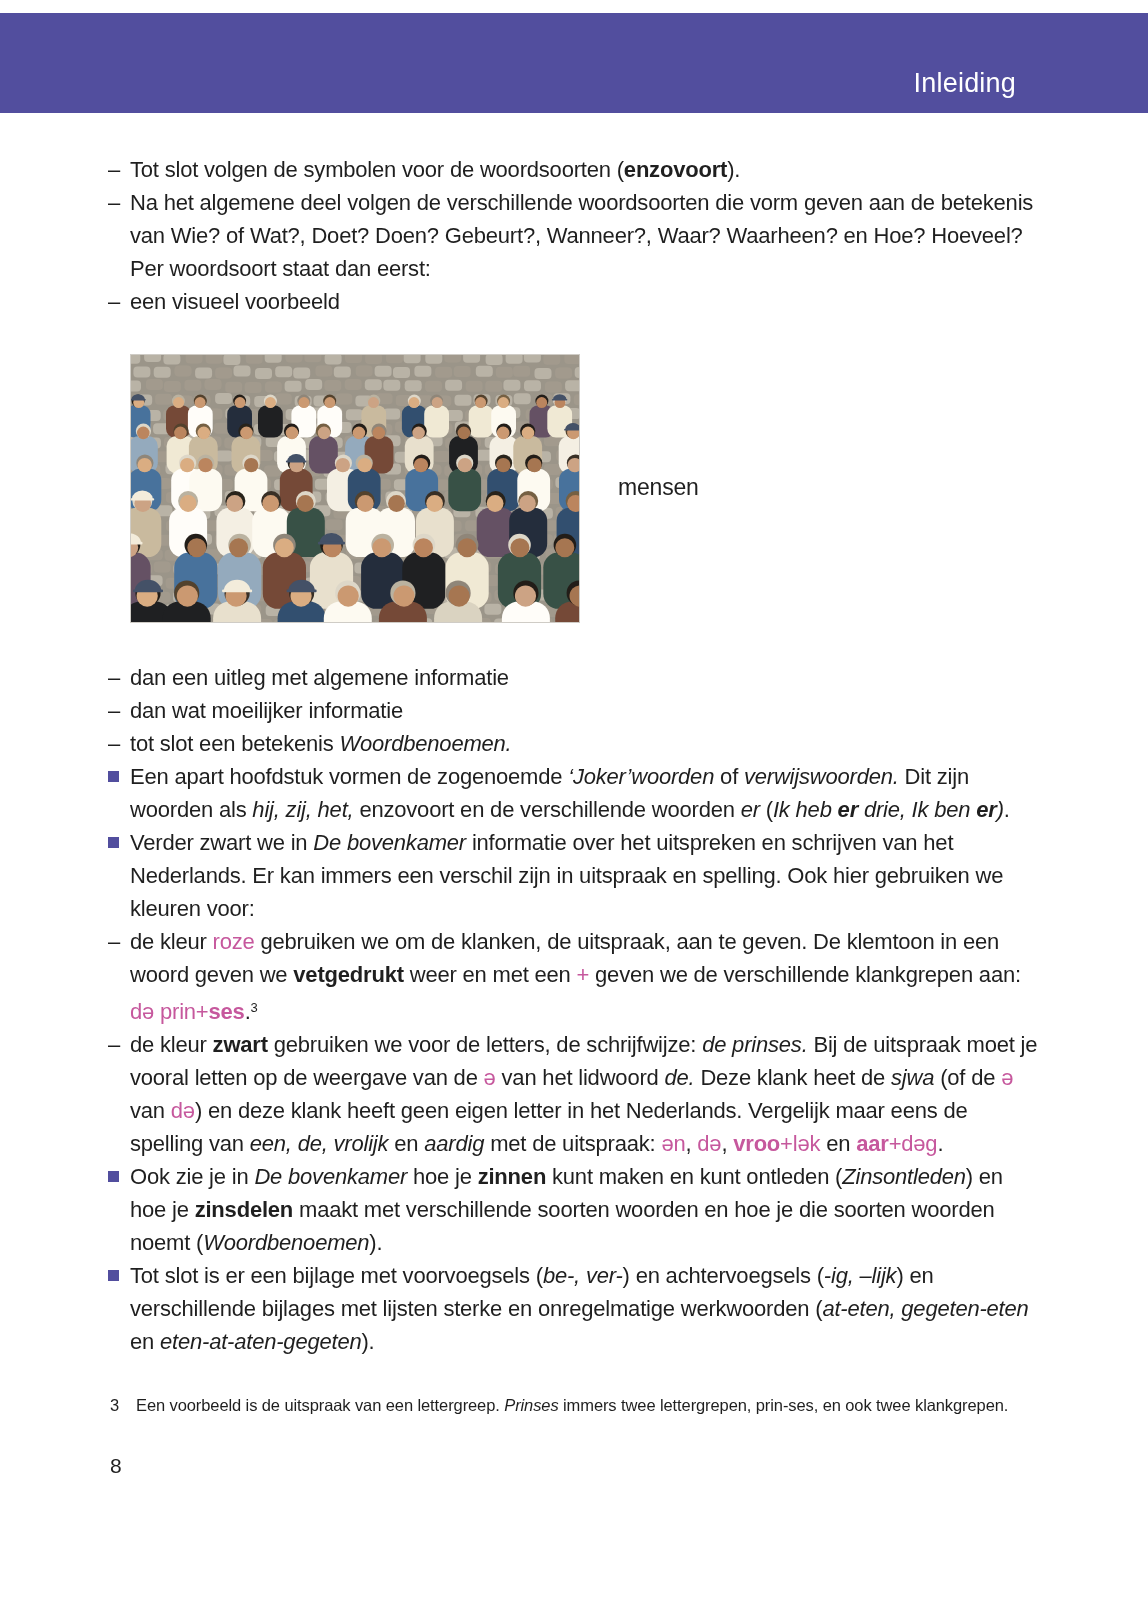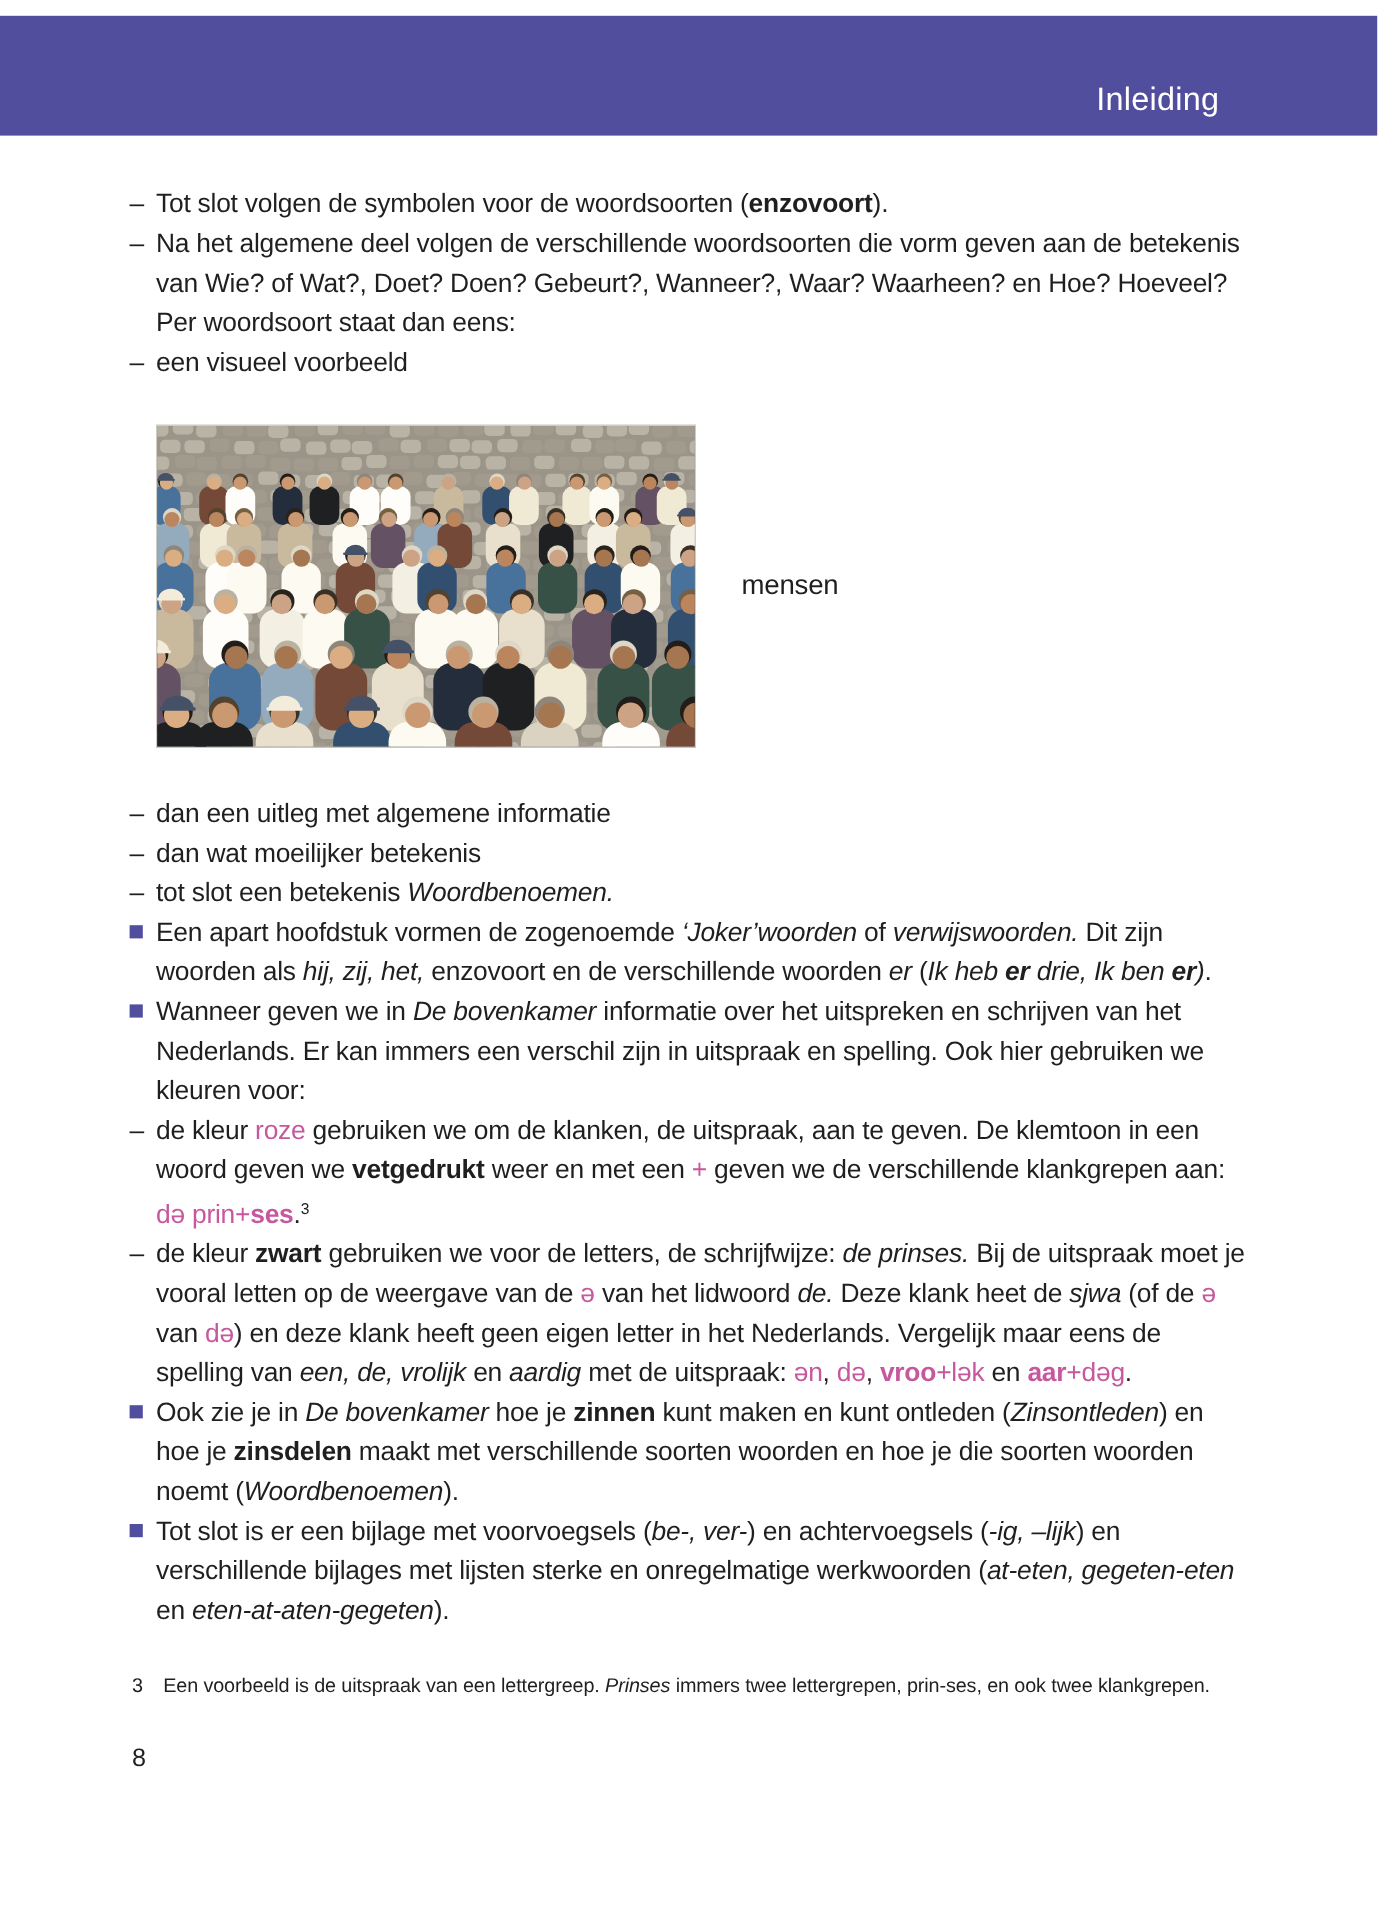--- a/index.html
+++ b/index.html
@@ -44,21 +44,21 @@
 
   <header class="header">
     <span class="header-title">Inleiding</span>
   </header>
 
   <main class="main">
 
     <ul class="doclist">
         <li class="doc-li bullet-dash"><span class="bullet">–</span><span><span>Tot slot volgen de symbolen voor de woordsoorten (</span><span class="sb">enzovoort</span><span>).</span></span></li>
         <li class="doc-li bullet-dash"><span class="bullet">–</span><span><span>Na het algemene deel volgen de verschillende woordsoorten die vorm geven aan de betekenis van Wie? of Wat?, Doet? Doen? Gebeurt?, Wanneer?, Waar? Waarheen? en Hoe? Hoeveel?</span></span></li>
-        <li class="doc-li bullet-none"><span><span>Per woordsoort staat dan eens:</span></span></li>
+        <li class="doc-li bullet-none"><span><span>Per woordsoort staat dan eerst:</span></span></li>
         <li class="doc-li bullet-dash"><span class="bullet">–</span><span><span>een visueel voorbeeld</span></span></li>
       </ul>
 
     <figure class="photo-row">
       <div class="photo">
         <svg id="crowd-svg" viewBox="0 0 448 267" preserveAspectRatio="none" aria-hidden="true">
           <rect x="0" y="0" width="448" height="267" fill="#96928a"></rect>
         <rect x="-7.7" y="-2.3" width="17" height="11" rx="4" fill="#b6b1a8"></rect>
             <rect x="13.1" y="-3.9" width="17" height="11" rx="4" fill="#b6b1a8"></rect>
             <rect x="32.4" y="-1.4" width="17" height="11" rx="4" fill="#b6b1a8"></rect>
@@ -747,24 +747,24 @@
             <circle cx="448.2" cy="238.0" r="12.6" fill="#171412"></circle>
             <circle cx="449.1" cy="241.1" r="10.6" fill="#a2714e"></circle>
             <rect x="0" y="0" width="448" height="267" fill="#ffd98c" opacity="0.05"></rect>
           </svg>
       </div>
       <figcaption class="caption">mensen</figcaption>
     </figure>
 
     <ul class="doclist">
         <li class="doc-li bullet-dash"><span class="bullet">–</span><span><span>dan een uitleg met algemene informatie</span></span></li>
-        <li class="doc-li bullet-dash"><span class="bullet">–</span><span><span>dan wat moeilijker betekenis</span></span></li>
+        <li class="doc-li bullet-dash"><span class="bullet">–</span><span><span>dan wat moeilijker informatie</span></span></li>
         <li class="doc-li bullet-dash"><span class="bullet">–</span><span><span>tot slot een betekenis </span><span class="si">Woordbenoemen.</span></span></li>
         <li class="doc-li bullet-square"><span class="bullet"></span><span><span>Een apart hoofdstuk vormen de zogenoemde </span><span class="si">‘Joker’woorden</span><span> of </span><span class="si">verwijswoorden.</span><span> Dit zijn woorden als </span><span class="si">hij, zij, het,</span><span> enzovoort en de verschillende woorden </span><span class="si">er</span><span> (</span><span class="si">Ik heb </span><span class="sbi">er</span><span class="si"> drie, Ik ben </span><span class="sbi">er</span><span class="si">)</span><span>.</span></span></li>
-        <li class="doc-li bullet-square"><span class="bullet"></span><span><span>Wanneer geven we in </span><span class="si">De bovenkamer</span><span> informatie over het uitspreken en schrijven van het Nederlands. Er kan immers een verschil zijn in uitspraak en spelling. Ook hier gebruiken we kleuren voor:</span></span></li>
+        <li class="doc-li bullet-square"><span class="bullet"></span><span><span>Verder zwart we in </span><span class="si">De bovenkamer</span><span> informatie over het uitspreken en schrijven van het Nederlands. Er kan immers een verschil zijn in uitspraak en spelling. Ook hier gebruiken we kleuren voor:</span></span></li>
         <li class="doc-li bullet-dash"><span class="bullet">–</span><span><span>de kleur </span><span class="sp">roze</span><span> gebruiken we om de klanken, de uitspraak, aan te geven. De klemtoon in een woord geven we </span><span class="sb">vetgedrukt</span><span> weer en met een </span><span class="sp">+</span><span> geven we de verschillende klankgrepen aan: </span><span class="sp">də prin+</span><span class="spb">ses</span><span>.</span><span class="ssup">3</span></span></li>
         <li class="doc-li bullet-dash"><span class="bullet">–</span><span><span>de kleur </span><span class="sb">zwart</span><span> gebruiken we voor de letters, de schrijfwijze: </span><span class="si">de prinses.</span><span> Bij de uitspraak moet je vooral letten op de weergave van de </span><span class="sp">ə</span><span> van het lidwoord </span><span class="si">de.</span><span> Deze klank heet de </span><span class="si">sjwa</span><span> (of de </span><span class="sp">ə</span><span> van </span><span class="sp">də</span><span>) en deze klank heeft geen eigen letter in het Nederlands. Vergelijk maar eens de spelling van </span><span class="si">een, de, vrolijk</span><span> en </span><span class="si">aardig</span><span> met de uitspraak: </span><span class="sp">ən</span><span>, </span><span class="sp">də</span><span>, </span><span class="spb">vroo</span><span class="sp">+lək</span><span> en </span><span class="spb">aar</span><span class="sp">+dəg</span><span>.</span></span></li>
         <li class="doc-li bullet-square"><span class="bullet"></span><span><span>Ook zie je in </span><span class="si">De bovenkamer</span><span> hoe je </span><span class="sb">zinnen</span><span> kunt maken en kunt ontleden (</span><span class="si">Zinsontleden</span><span>) en hoe je </span><span class="sb">zinsdelen</span><span> maakt met verschillende soorten woorden en hoe je die soorten woorden noemt (</span><span class="si">Woordbenoemen</span><span>).</span></span></li>
         <li class="doc-li bullet-square"><span class="bullet"></span><span><span>Tot slot is er een bijlage met voorvoegsels (</span><span class="si">be-, ver-</span><span>) en achtervoegsels (</span><span class="si">-ig, –lijk</span><span>) en verschillende bijlages met lijsten sterke en onregelmatige werkwoorden (</span><span class="si">at-eten, gegeten-eten</span><span> en </span><span class="si">eten-at-aten-gegeten</span><span>).</span></span></li>
       </ul>
 
     <div class="footnote">
       <span class="fn-marker">3</span>
       <span class="fn-text"><span>Een voorbeeld is de uitspraak van een lettergreep. </span><span class="si">Prinses</span><span> immers twee lettergrepen, prin-ses, en ook twee klankgrepen.</span></span>
     </div>

